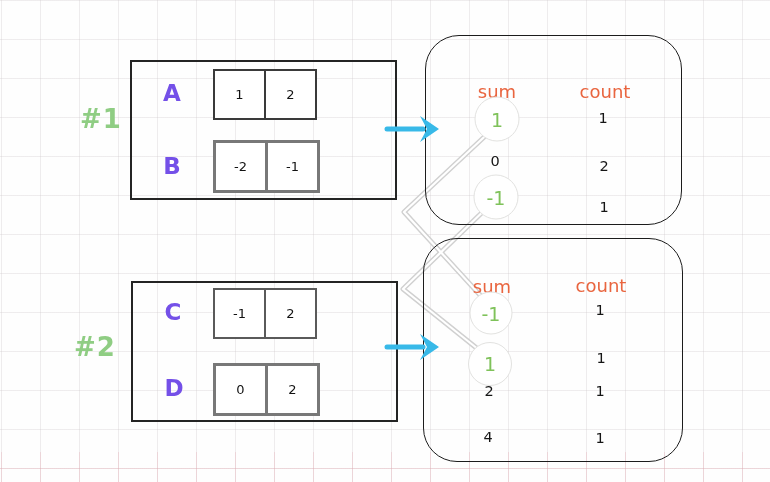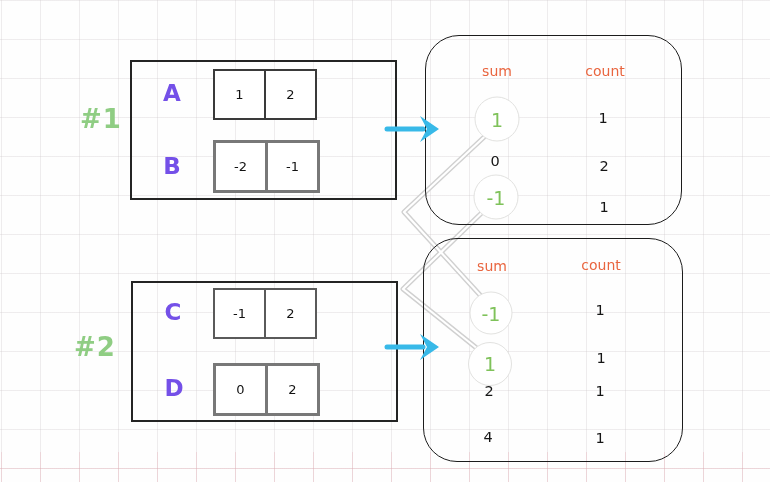--- a/index.html
+++ b/index.html
@@ -41,21 +41,21 @@
   }
   .dark .cell{border:2px solid #3a3a3a;}
   .gray .cell{border:3px solid #787878;}
   .mgray .cell{border:2px solid #5a5a5a;}
   .cellrow .cell + .cell{margin-left:-2px;}
   .gray .cell + .cell{margin-left:-3px;}
 
   .rbox{
     border:1.6px solid #1c1c1c;border-radius:34px;background:transparent;
   }
-  .hdr{color:#e9653f;font-size:14px;}
+  .hdr{color:#e9653f;font-size:18px;margin-top:20px;}
   .num{color:#151515;font-size:14.5px;}
   .sumcircle{
     border:1.6px solid #e2e2e0;border-radius:50%;background:#ffffff;
     display:flex;align-items:center;justify-content:center;
     color:#7fc25a;font-size:19px;box-sizing:border-box;
   }
 </style>
 </head>
 <body>
 

